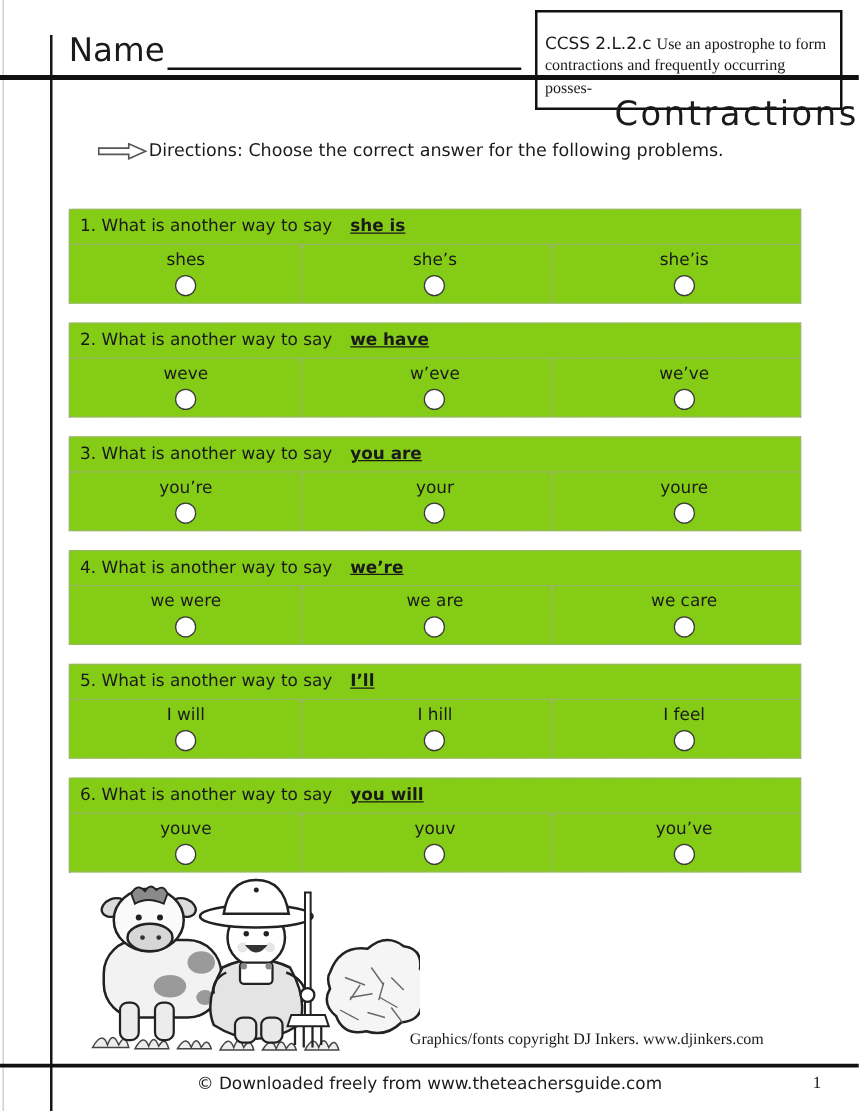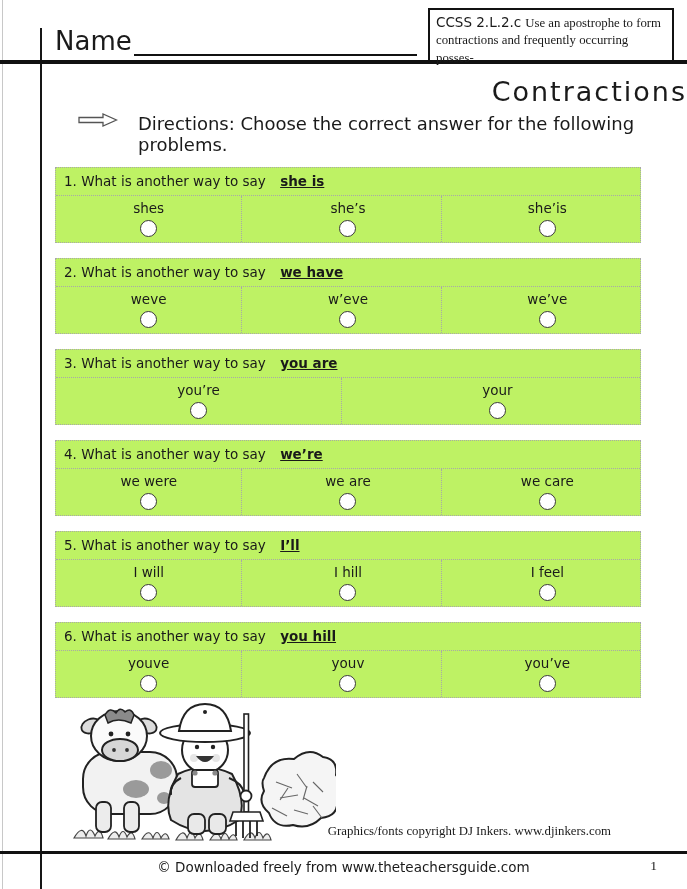--- a/index.html
+++ b/index.html
@@ -10,33 +10,33 @@
   }
   .edge-left{position:absolute;left:2px;top:0;width:1px;height:889px;background:#c8c8c8;}
   .margin-vline{position:absolute;left:40px;top:28px;width:2px;height:861px;background:#161616;}
   .rule-top{position:absolute;left:0;top:60px;width:687px;height:4px;background:#111;}
   .rule-bottom{position:absolute;left:0;top:851px;width:687px;height:3px;background:#111;}
 
   .name-row{position:absolute;left:55px;top:26px;display:flex;align-items:flex-end;font-size:26px;}
   .name-line{display:inline-block;width:283px;height:24px;border-bottom:2px solid #111;margin-left:2px;}
 
   .ccss-box{position:absolute;left:428px;top:8px;width:230px;height:44px;border:2px solid #111;
-    padding:3px 6px;font-size:12.5px;line-height:1.35;}
+    padding:16px 6px;font-size:12.5px;line-height:1.35;}
   .ccss-code{font-size:13.5px;font-family:"DejaVu Sans",sans-serif;}
   .ccss-desc{font-family:"Liberation Serif","DejaVu Serif",serif;font-size:12.8px;}
 
   .title{position:absolute;left:0;top:76px;width:100%;text-align:right;
     font-size:27px;letter-spacing:2px;}
 
-  .directions{position:absolute;left:78px;top:113px;display:flex;align-items:flex-start;gap:20px;
-    font-size:18px;}
+  .directions{position:absolute;left:78px;top:113px;display:flex;align-items:center;gap:1px;
+    font-size:14px;}
   .arrow-icon{flex:0 0 auto;display:block;}
 
   .questions{position:absolute;left:55px;top:167px;width:586px;}
-  .qblock{border:1px dotted #a8a8a8;margin-bottom:15px;background:#bef264;}
+  .qblock{border:1px dotted #a8a8a8;margin-bottom:15px;background:#84cc16;}
   .qline{border-bottom:1px dotted #a8a8a8;padding:4px 8px 5px 8px;font-size:13.5px;line-height:18px;}
   .qterm{font-weight:bold;text-decoration:underline;margin-left:10px;}
   .opts{display:flex;gap:13px;}
   .opt{flex:1;border-right:1px dotted #a8a8a8;text-align:center;padding:3px 0 5px 0;}
   .opt:last-child{border-right:none;}
   .opt-label{font-size:13.5px;line-height:18px;display:block;}
   .radio{width:15px;height:15px;border:1.6px solid #3a3a3a;border-radius:50%;
     margin:3px auto 0 auto;display:block;background:#fff;cursor:pointer;}
 
   .illustration{position:absolute;left:66px;top:686px;width:270px;height:158px;}
@@ -129,20 +129,24 @@
     </div>
     <div class="opts">
       <div class="opt">
         <span class="opt-label">you’re</span>
         <span class="radio"></span>
       </div>
       <div class="opt">
         <span class="opt-label">your</span>
         <span class="radio"></span>
       </div>
+      <div class="opt">
+        <span class="opt-label">youre</span>
+        <span class="radio"></span>
+      </div>
     </div>
   </div>
 
   <div class="qblock">
     <div class="qline">
       <span>4.</span>
       <span>What is another way to say</span>
       <span class="qterm">we’re</span>
     </div>
     <div class="opts">
@@ -180,21 +184,21 @@
         <span class="opt-label">I feel</span>
         <span class="radio"></span>
       </div>
     </div>
   </div>
 
   <div class="qblock">
     <div class="qline">
       <span>6.</span>
       <span>What is another way to say</span>
-      <span class="qterm">you hill</span>
+      <span class="qterm">you will</span>
     </div>
     <div class="opts">
       <div class="opt">
         <span class="opt-label">youve</span>
         <span class="radio"></span>
       </div>
       <div class="opt">
         <span class="opt-label">youv</span>
         <span class="radio"></span>
       </div>

